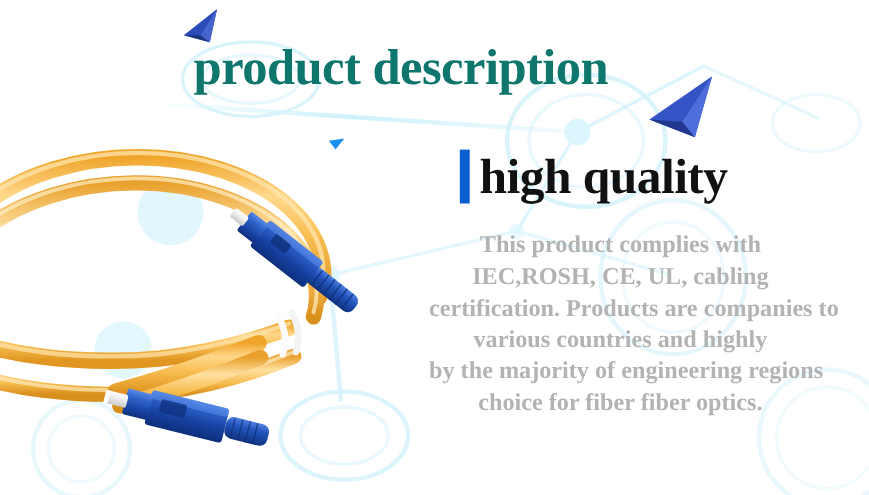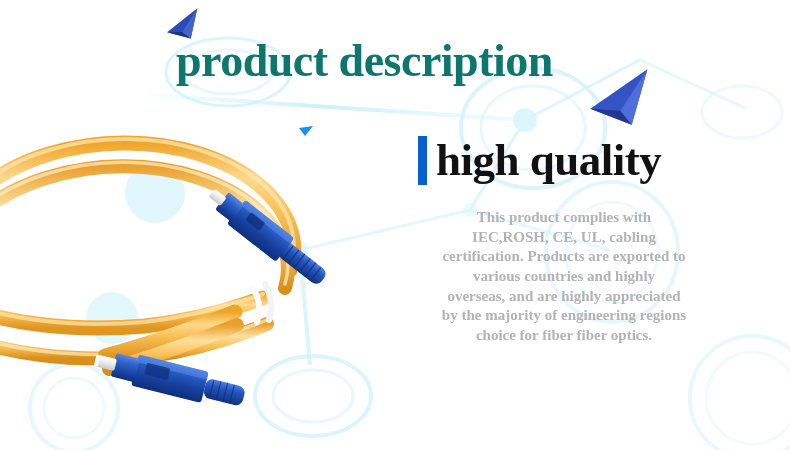--- a/index.html
+++ b/index.html
@@ -70,21 +70,21 @@
     letter-spacing: -0.5px;
   }
 
   
   .body-copy {
     position: absolute;
     left: 390px;
     top: 208px;
     width: 348px;
     text-align: center;
-    font-size: 15px;
+    font-size: 22px;
     font-weight: bold;
     line-height: 1.31;
     color: #b3b3b3;
   }
   .body-copy .ln { display: block; white-space: nowrap; }
 </style>
 </head>
 <body>
 
 <div id="banner">
@@ -257,20 +257,19 @@
   <div class="title">product description</div>
 
   <div class="subhead-wrap">
     <div class="accent-bar"></div>
     <div class="subhead">high quality</div>
   </div>
 
   <div class="body-copy">
     <span class="ln">This product complies with</span>
     <span class="ln">IEC,ROSH, CE, UL, cabling</span>
-    <span class="ln">certification. Products are exported to</span>
+    <span class="ln">certification. Products are companies to</span>
     <span class="ln">various countries and highly</span>
-    <span class="ln">overseas, and are highly appreciated</span>
     <span class="ln">by the majority of engineering regions</span>
     <span class="ln">choice for fiber fiber optics.</span>
   </div>
 
 </div>
 
 </body></html>

